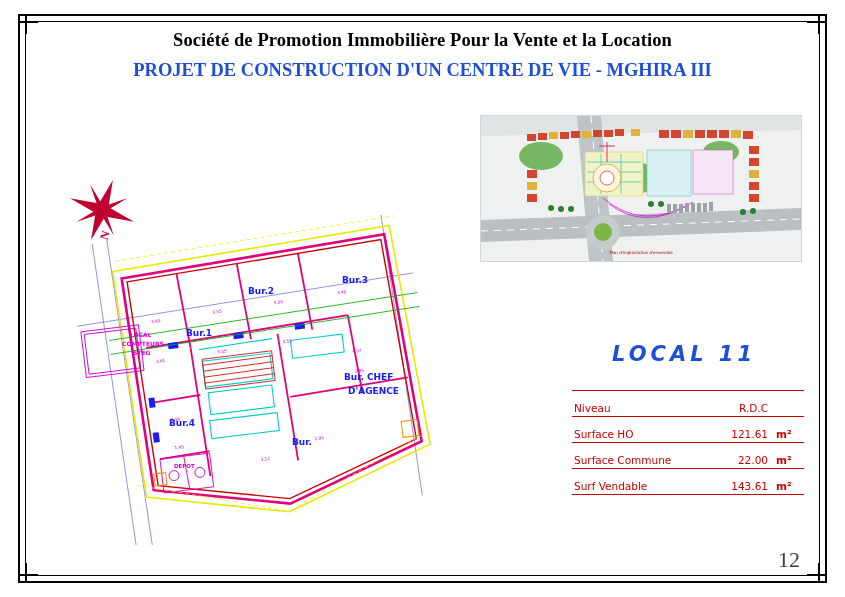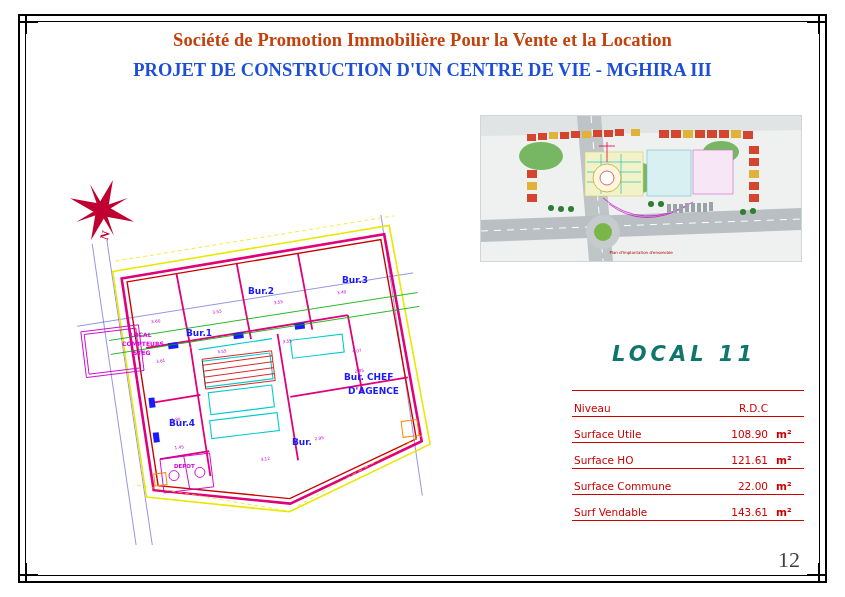--- a/index.html
+++ b/index.html
@@ -63,21 +63,21 @@
     position: absolute;
     left: 40px;
     top: 30px;
     width: 765px;
     text-align: center;
   }
   .title-1 {
     font-size: 18.5px;
     font-weight: bold;
     letter-spacing: 0.1px;
-    color: #c2410c;
+    color: #000000;
     margin-bottom: 9px;
   }
   .title-2 {
     font-size: 18.5px;
     font-weight: bold;
     color: #1d4ed8;
   }
 
   
   .page-number {
@@ -148,21 +148,21 @@
   
   .local-title {
     position: absolute;
     left: 612px;
     top: 342px;
     font-family: "DejaVu Sans", sans-serif;
     font-size: 21px;
     font-weight: bold;
     font-style: italic;
     letter-spacing: 4px;
-    color: #0f766e;
+    color: #1d4ed8;
   }
 
   
   .info-table {
     position: absolute;
     left: 572px;
     top: 390px;
     width: 232px;
     font-family: "DejaVu Sans", sans-serif;
     font-size: 10.5px;
@@ -456,25 +456,20 @@
   <div class="local-title">LOCAL 11</div>
 
   <table class="info-table">
     <tbody>
       <tr>
         <td class="k">Niveau</td>
         <td class="v">R.D.C</td>
         <td class="u"></td>
       </tr>
       <tr>
-        <td class="k">Surface Utile</td>
-        <td class="v">108.90</td>
-        <td class="u">m²</td>
-      </tr>
-      <tr>
         <td class="k">Surface HO</td>
         <td class="v">121.61</td>
         <td class="u">m²</td>
       </tr>
       <tr>
         <td class="k">Surface Commune</td>
         <td class="v">22.00</td>
         <td class="u">m²</td>
       </tr>
       <tr>

